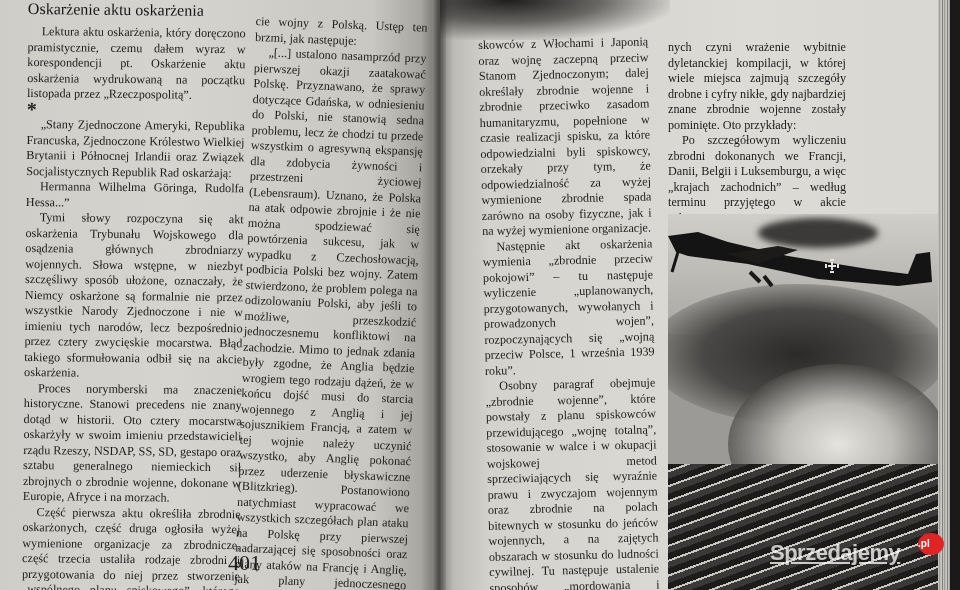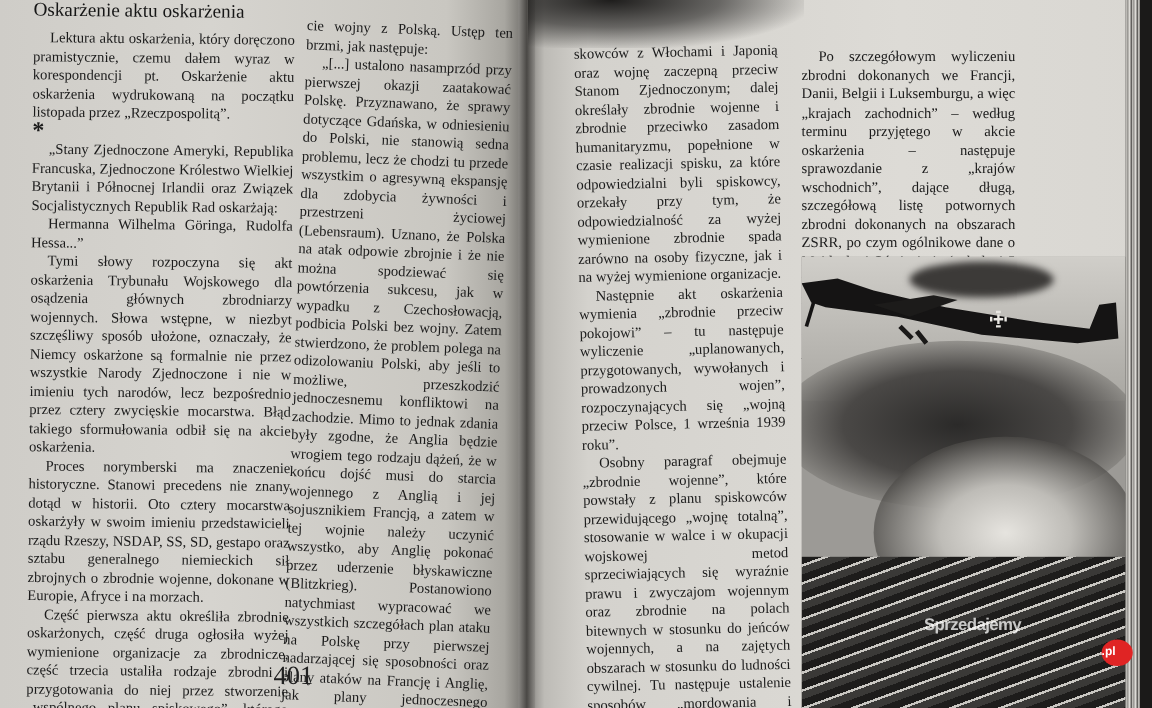--- a/index.html
+++ b/index.html
@@ -20,21 +20,21 @@
   .col3{left:478px;top:38px;width:170px;transform:rotate(-1.2deg);transform-origin:top left;}
   .col4{left:668px;top:40px;width:178px;transform:rotate(0deg);}
   .caption{font-size:9.5px;font-style:italic;line-height:11px;text-indent:0 !important;margin-top:4px !important;color:#2a2a2a;}
   .photo{position:absolute;left:668px;top:214px;width:270px;height:376px;background:#9c9a96;overflow:hidden;}
   .photo .sky{position:absolute;left:0;top:0;width:100%;height:120px;background:linear-gradient(180deg,#d0cec9,#a9a7a2);}
   .photo .smoke1{position:absolute;left:-20px;top:70px;width:300px;height:140px;border-radius:50%;background:radial-gradient(ellipse,#2b2a29 0%,#4a4846 45%,rgba(120,118,114,0.6) 70%,rgba(0,0,0,0) 80%);}
   .photo .smoke2{position:absolute;left:60px;top:150px;width:220px;height:160px;border-radius:50%;background:radial-gradient(ellipse,#e6e4df 0%,#bebcb7 35%,rgba(80,78,75,0.7) 70%,rgba(0,0,0,0) 85%);}
   .photo .ground{position:absolute;left:0;top:250px;width:100%;height:130px;background:repeating-linear-gradient(160deg,#1d1c1b 0px,#1d1c1b 6px,#c9c7c2 6px,#c9c7c2 8px,#3a3937 8px,#3a3937 14px);}
   .photo .cloud-top{position:absolute;left:90px;top:4px;width:120px;height:30px;border-radius:50%;background:#3c3a38;filter:blur(3px);}
   .plane{position:absolute;left:0;top:10px;width:270px;height:70px;}
-  .watermark{position:absolute;left:770px;top:512px;font-family:"Liberation Sans",sans-serif;font-size:14px;font-weight:bold;color:rgba(255,255,255,0.75);letter-spacing:-0.5px;}
+  .watermark{position:absolute;left:770px;top:540px;font-family:"Liberation Sans",sans-serif;font-size:22px;font-weight:bold;color:rgba(255,255,255,0.75);letter-spacing:-0.5px;text-decoration:underline;}
   .wm-badge{position:absolute;left:918px;top:533px;width:26px;height:22px;border-radius:50%;background:#e02424;color:#fff;font-family:"Liberation Sans",sans-serif;font-size:10px;font-weight:bold;line-height:22px;text-align:left;}
   .page-edges{position:absolute;left:938px;top:0;width:22px;height:590px;background:repeating-linear-gradient(90deg,#d8d6d1 0px,#8c8a86 2px,#efede8 3px,#5c5a57 5px);}
   .page-edges-dark{position:absolute;left:950px;top:0;width:10px;height:590px;background:#1b1a19;}
 </style>
 </head>
 <body>
 
 <div class="page page-left"></div>
 <div class="page page-right"></div>
 <div class="gutter"></div>
@@ -61,20 +61,21 @@
 <div class="page-num">401</div>
 
 <div class="col col3">
   <p class="noind">skowców z Włochami i Japonią oraz wojnę zaczepną przeciw Stanom Zjednoczonym; dalej określały zbrodnie wojenne i zbrodnie przeciwko zasadom humanitaryzmu, popełnione w czasie realizacji spisku, za które odpowiedzialni byli spiskowcy, orzekały przy tym, że odpowiedzialność za wyżej wymienione zbrodnie spada zarówno na osoby fizyczne, jak i na wyżej wymienione organizacje.</p>
   <p>Następnie akt oskarżenia wymienia „zbrodnie przeciw pokojowi” – tu następuje wyliczenie „uplanowanych, przygotowanych, wywołanych i prowadzonych wojen”, rozpoczynających się „wojną przeciw Polsce, 1 września 1939 roku”.</p>
   <p>Osobny paragraf obejmuje „zbrodnie wojenne”, które powstały z planu spiskowców przewidującego „wojnę totalną”, stosowanie w walce i w okupacji wojskowej metod sprzeciwiających się wyraźnie prawu i zwyczajom wojennym oraz zbrodnie na polach bitewnych w stosunku do jeńców wojennych, a na zajętych obszarach w stosunku do ludności cywilnej. Tu następuje ustalenie sposobów „mordowania i szykanowania ludności cywilnej na terenach okupowanych oraz na pełnym morzu”. W ustępie tym jest zdanie następujące:</p>
 
 </div>
 
 <div class="col col4">
+  <p class="noind">nych czyni wrażenie wybitnie dyletanckiej kompilacji, w której wiele miejsca zajmują szczegóły drobne i cyfry nikłe, gdy najbardziej znane zbrodnie wojenne zostały pominięte. Oto przykłady:</p>
   <p>Po szczegółowym wyliczeniu zbrodni dokonanych we Francji, Danii, Belgii i Luksemburgu, a więc „krajach zachodnich” – według terminu przyjętego w akcie oskarżenia – następuje sprawozdanie z „krajów wschodnich”, dające długą, szczegółową listę potwornych zbrodni dokonanych na obszarach ZSRR, po czym ogólnikowe dane o Majdanku i Oświęcimiu („około 1,5 miliona i 4 milionów osób, wśród nich obywatele polscy, sowieccy, amerykańscy, brytyjscy, czescy, francuscy i inni”) oraz informa-</p>
   <p class="caption">293. II wojna światowa zaczęła się od hitlerowskich bomb na otwarte polskie miasta</p>
 </div>
 
 <div class="photo">
   <div class="sky"></div>
   <div class="cloud-top"></div>
   <div class="smoke1"></div>
   <div class="smoke2"></div>
   <div class="ground"></div>

